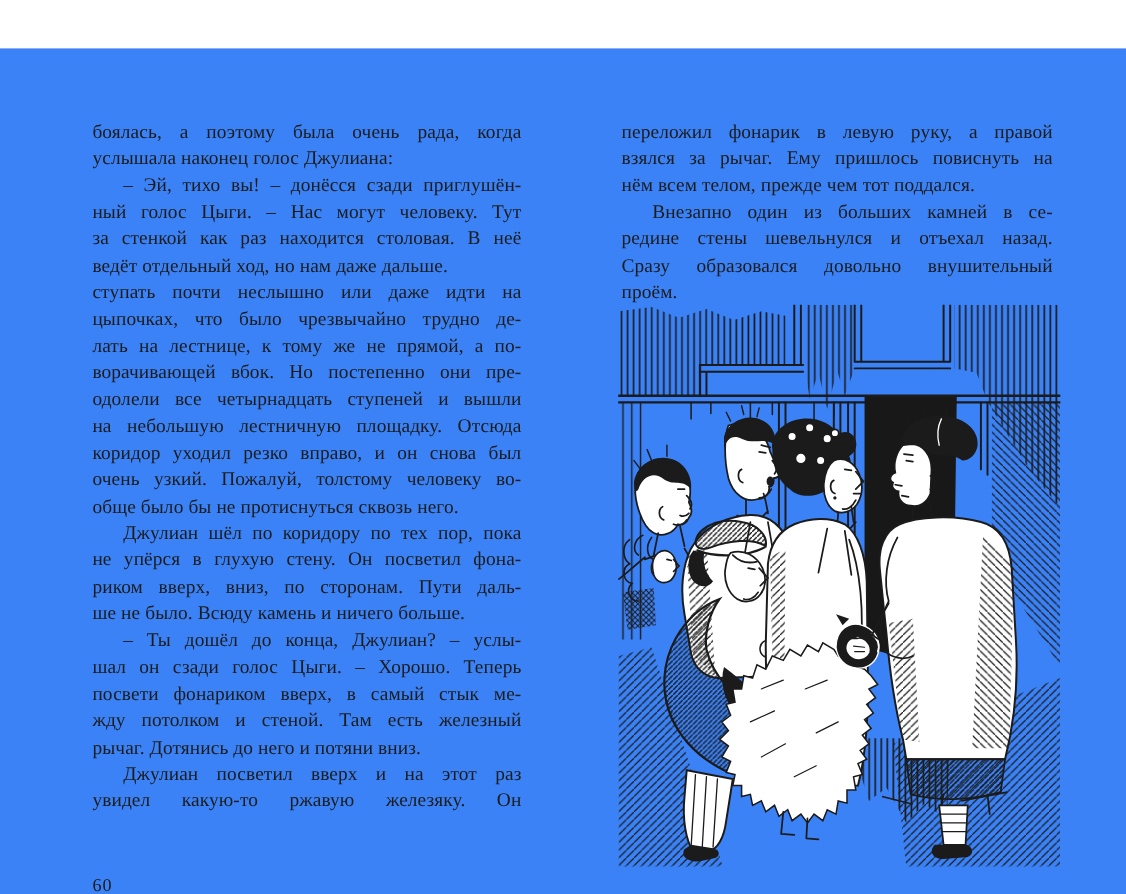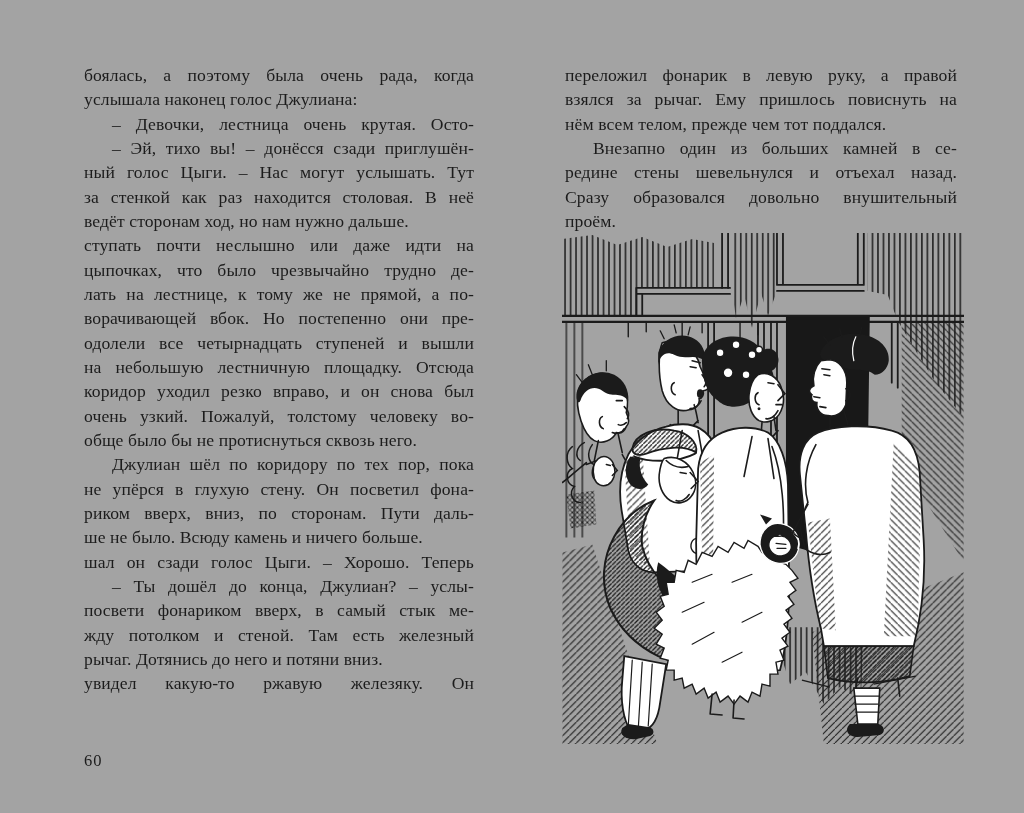--- a/index.html
+++ b/index.html
@@ -1,21 +1,21 @@
 <!DOCTYPE html>
 <html><head>
 <meta charset="utf-8">
 <style>
   html,body{margin:0;padding:0;}
   body{
     width:1024px;height:813px;background:#ffffff;
     font-family:"Liberation Serif","DejaVu Serif",serif;
     color:#1c1c1c;position:relative;overflow:hidden;
   }
-  .book{position:absolute;inset:0;background:#a3a3a3;}
+  .book{position:absolute;inset:0;background:#3b82f6;margin-top:44px;}
   .text-block{position:absolute;top:63px;}
   #left-text{left:84px;width:390px;}
   #right-text{left:565px;width:392px;}
   .line{
     font-size:17.6px;line-height:24.33px;min-height:24.33px;
     white-space:normal;letter-spacing:0.1px;
   }
   .just{text-align:justify;text-align-last:justify;}
   .indent{text-indent:28px;}
   .page-number{
@@ -25,43 +25,43 @@
   .illu{position:absolute;left:562px;top:233px;width:402px;height:511px;}
 </style>
 </head>
 <body>
 
 <div class="book">
 
   <div class="text-block" id="left-text">
       <div class="line just">боялась, а поэтому была очень рада, когда</div>
       <div class="line">услышала наконец голос Джулиана:</div>
-      <div class="line just indent">– Девочки, лестница очень крутая. Осто-</div>
       <div class="line just indent">– Эй, тихо вы! – донёсся сзади приглушён-</div>
-      <div class="line just">ный голос Цыги. – Нас могут услышать. Тут</div>
+      <div class="line just">ный голос Цыги. – Нас могут человеку. Тут</div>
       <div class="line just">за стенкой как раз находится столовая. В неё</div>
-      <div class="line">ведёт сторонам ход, но нам нужно дальше.</div>
+      <div class="line">ведёт отдельный ход, но нам даже дальше.</div>
       <div class="line just">ступать почти неслышно или даже идти на</div>
       <div class="line just">цыпочках, что было чрезвычайно трудно де-</div>
       <div class="line just">лать на лестнице, к тому же не прямой, а по-</div>
       <div class="line just">ворачивающей вбок. Но постепенно они пре-</div>
       <div class="line just">одолели все четырнадцать ступеней и вышли</div>
       <div class="line just">на небольшую лестничную площадку. Отсюда</div>
       <div class="line just">коридор уходил резко вправо, и он снова был</div>
       <div class="line just">очень узкий. Пожалуй, толстому человеку во-</div>
       <div class="line">обще было бы не протиснуться сквозь него.</div>
       <div class="line just indent">Джулиан шёл по коридору по тех пор, пока</div>
       <div class="line just">не упёрся в глухую стену. Он посветил фона-</div>
       <div class="line just">риком вверх, вниз, по сторонам. Пути даль-</div>
       <div class="line">ше не было. Всюду камень и ничего больше.</div>
+      <div class="line just indent">– Ты дошёл до конца, Джулиан? – услы-</div>
       <div class="line just">шал он сзади голос Цыги. – Хорошо. Теперь</div>
-      <div class="line just indent">– Ты дошёл до конца, Джулиан? – услы-</div>
       <div class="line just">посвети фонариком вверх, в самый стык ме-</div>
       <div class="line just">жду потолком и стеной. Там есть железный</div>
       <div class="line">рычаг. Дотянись до него и потяни вниз.</div>
+      <div class="line just indent">Джулиан посветил вверх и на этот раз</div>
       <div class="line just">увидел какую-то ржавую железяку. Он</div>
     </div>
 
   <div class="page-number">60</div>
 
   <div class="text-block" id="right-text">
       <div class="line just">переложил фонарик в левую руку, а правой</div>
       <div class="line just">взялся за рычаг. Ему пришлось повиснуть на</div>
       <div class="line">нём всем телом, прежде чем тот поддался.</div>
       <div class="line just indent">Внезапно один из больших камней в се-</div>

